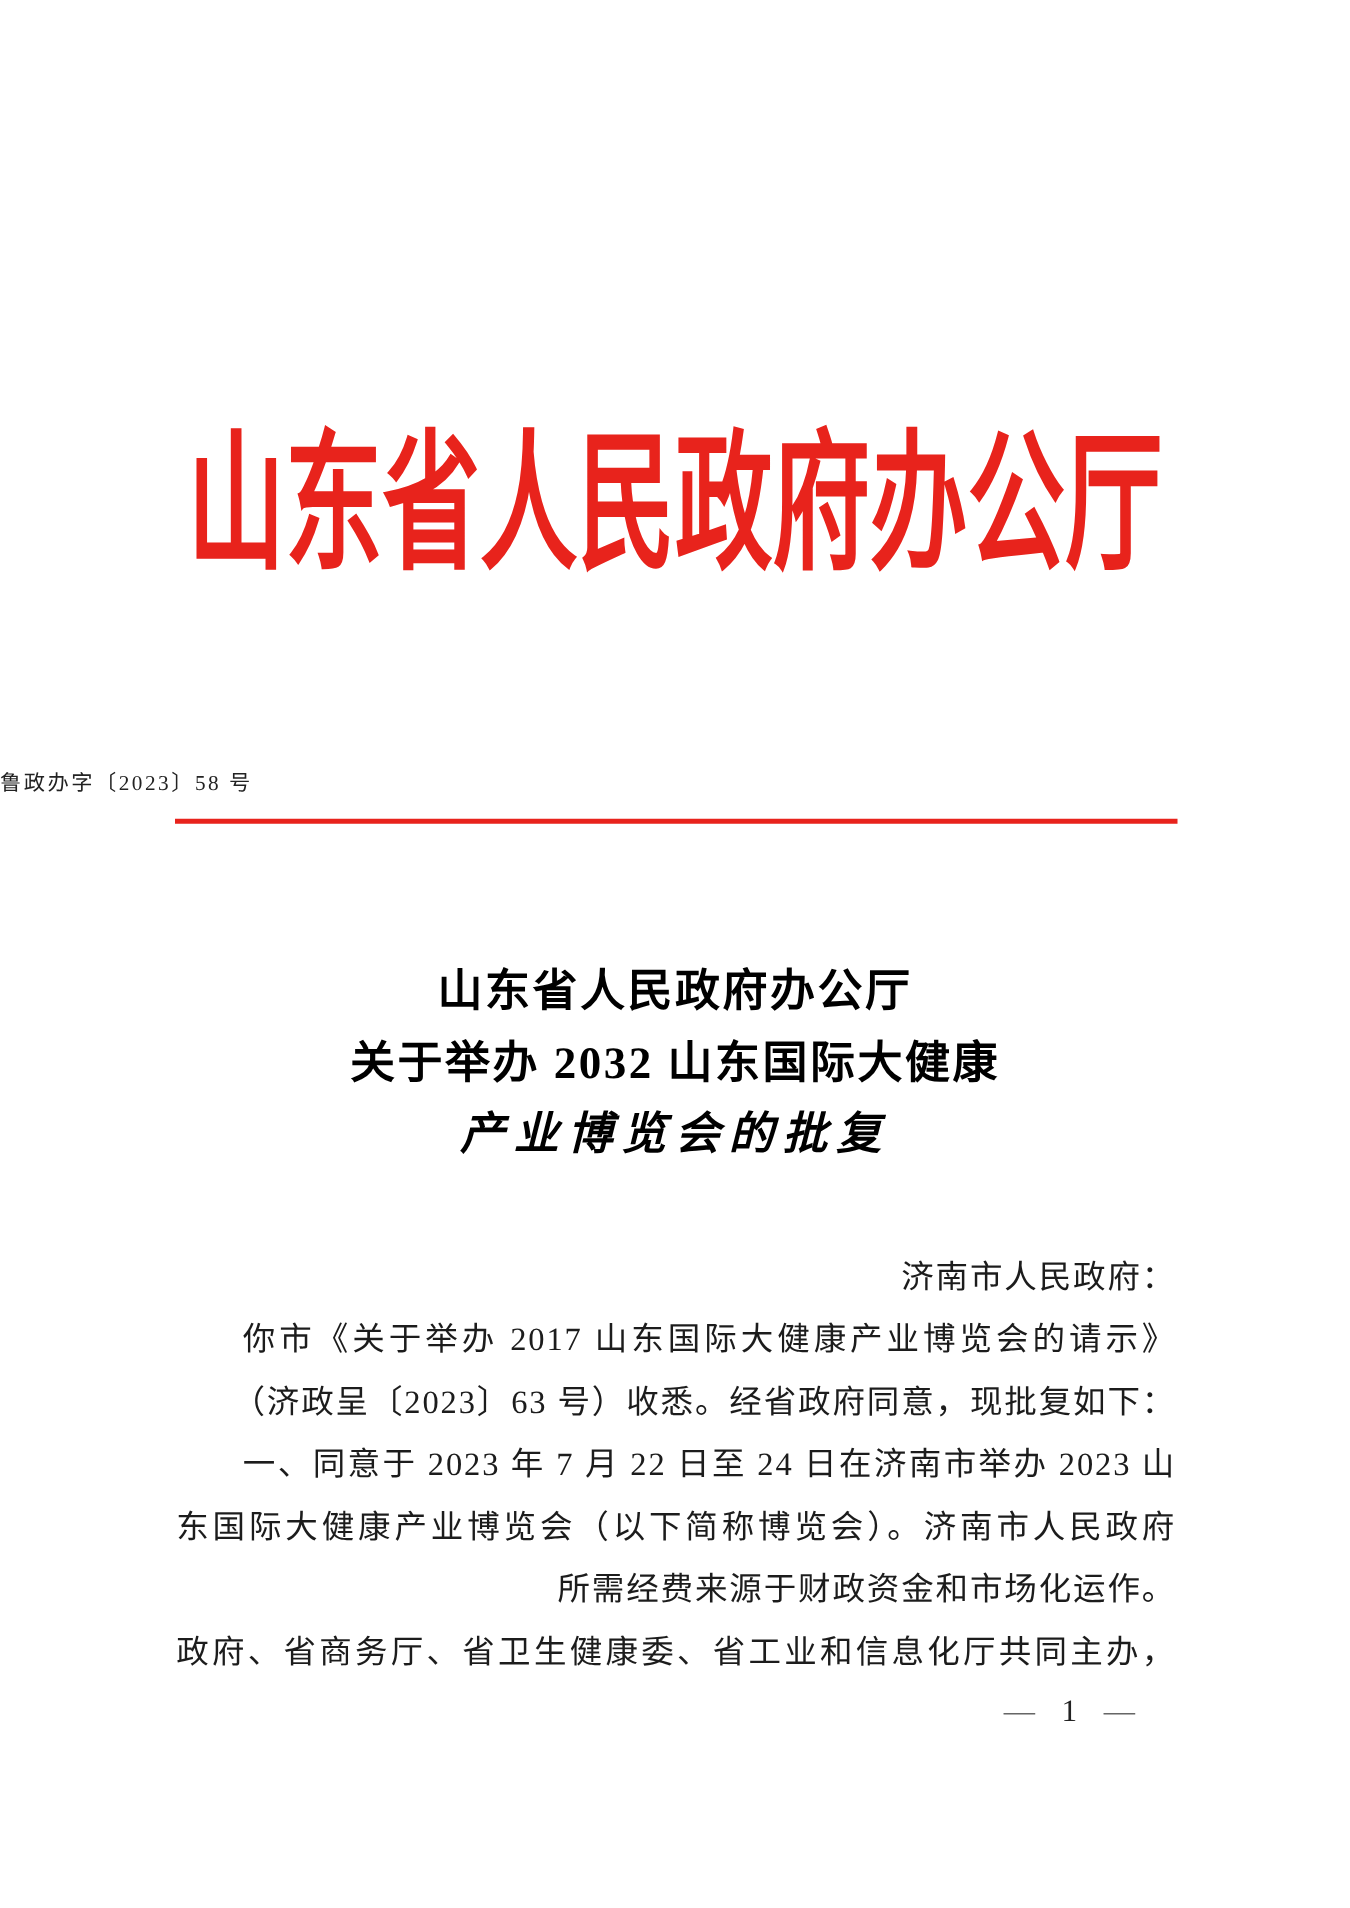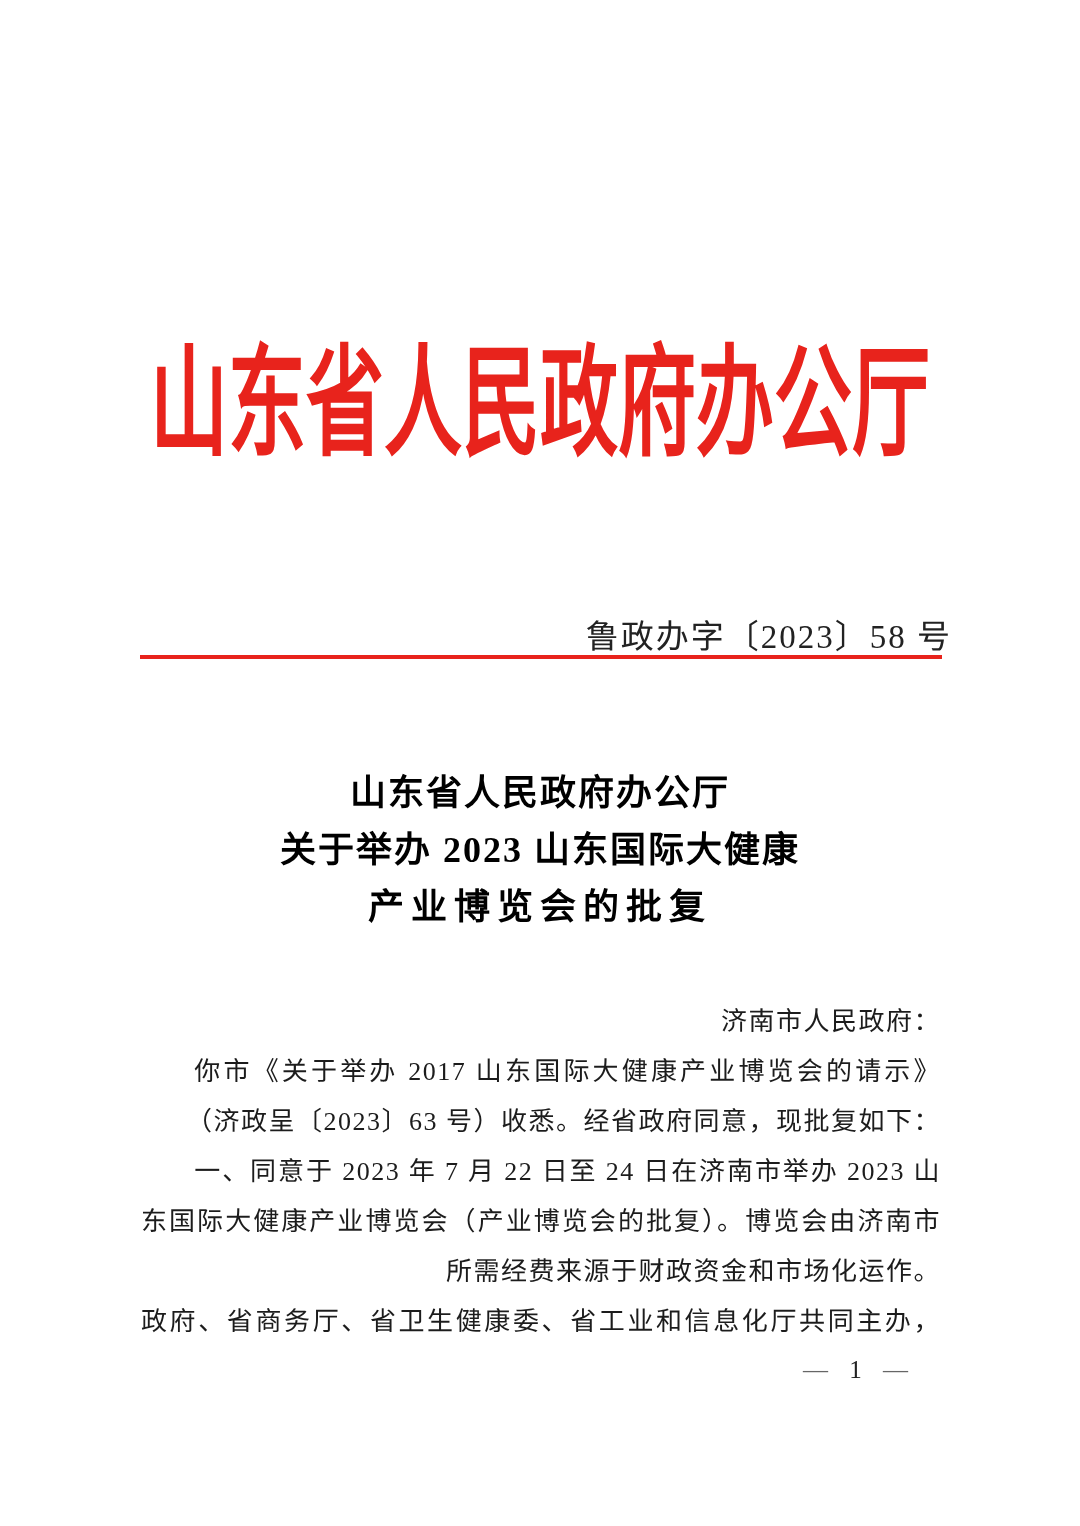--- a/index.html
+++ b/index.html
@@ -30,22 +30,22 @@
     transform-origin: 50% 0;
     letter-spacing: 0px;
   }
 
   
   .doc-number {
     position: absolute;
     top: 616px;
     left: 0;
     width: 952px;
-    text-align: right;
-    font-size: 33px;
+    text-align: left;
+    font-size: 17px;
     letter-spacing: 2px;
     line-height: 1.3;
     color: #222222;
   }
 
   
   .red-line {
     position: absolute;
     top: 655px;
     left: 140px;
@@ -60,21 +60,21 @@
     top: 765px;
     left: 0;
     width: 1080px;
     text-align: center;
     font-weight: 700;
     font-size: 36px;
     line-height: 57px;
     color: #000000;
     letter-spacing: 2px;
   }
-  .doc-title .t3 { letter-spacing: 7px; }
+  .doc-title .t3 { letter-spacing: 7px; font-style: italic; }
 
   
   .body-block {
     position: absolute;
     top: 997px;
     left: 141px;
     width: 800px;
     font-size: 26px;
     letter-spacing: 1.5px;
     line-height: 50px;
@@ -105,30 +105,30 @@
 <body>
 
 <div class="letterhead">山东省人民政府办公厅</div>
 
 <div class="doc-number">鲁政办字〔2023〕58 号</div>
 
 <div class="red-line"></div>
 
 <div class="doc-title">
   <div>山东省人民政府办公厅</div>
-  <div>关于举办 2023 山东国际大健康</div>
+  <div>关于举办 2032 山东国际大健康</div>
   <div class="t3">产业博览会的批复</div>
 </div>
 
 <div class="body-block">
   <div class="line">济南市人民政府：</div>
   <div class="line fill indent">你市《关于举办 2017 山东国际大健康产业博览会的请示》</div>
   <div class="line">（济政呈〔2023〕63 号）收悉。经省政府同意，现批复如下：</div>
   <div class="line fill indent">一、同意于 2023 年 7 月 22 日至 24 日在济南市举办 2023 山</div>
-  <div class="line fill">东国际大健康产业博览会（产业博览会的批复）。博览会由济南市</div>
+  <div class="line fill">东国际大健康产业博览会（以下简称博览会）。济南市人民政府</div>
   <div class="line">所需经费来源于财政资金和市场化运作。</div>
   <div class="line fill">政府、省商务厅、省卫生健康委、省工业和信息化厅共同主办，</div>
 </div>
 
 <div class="page-number">
   <span class="dash">—</span>
   <span class="num">1</span>
   <span class="dash">—</span>
 </div>
 

